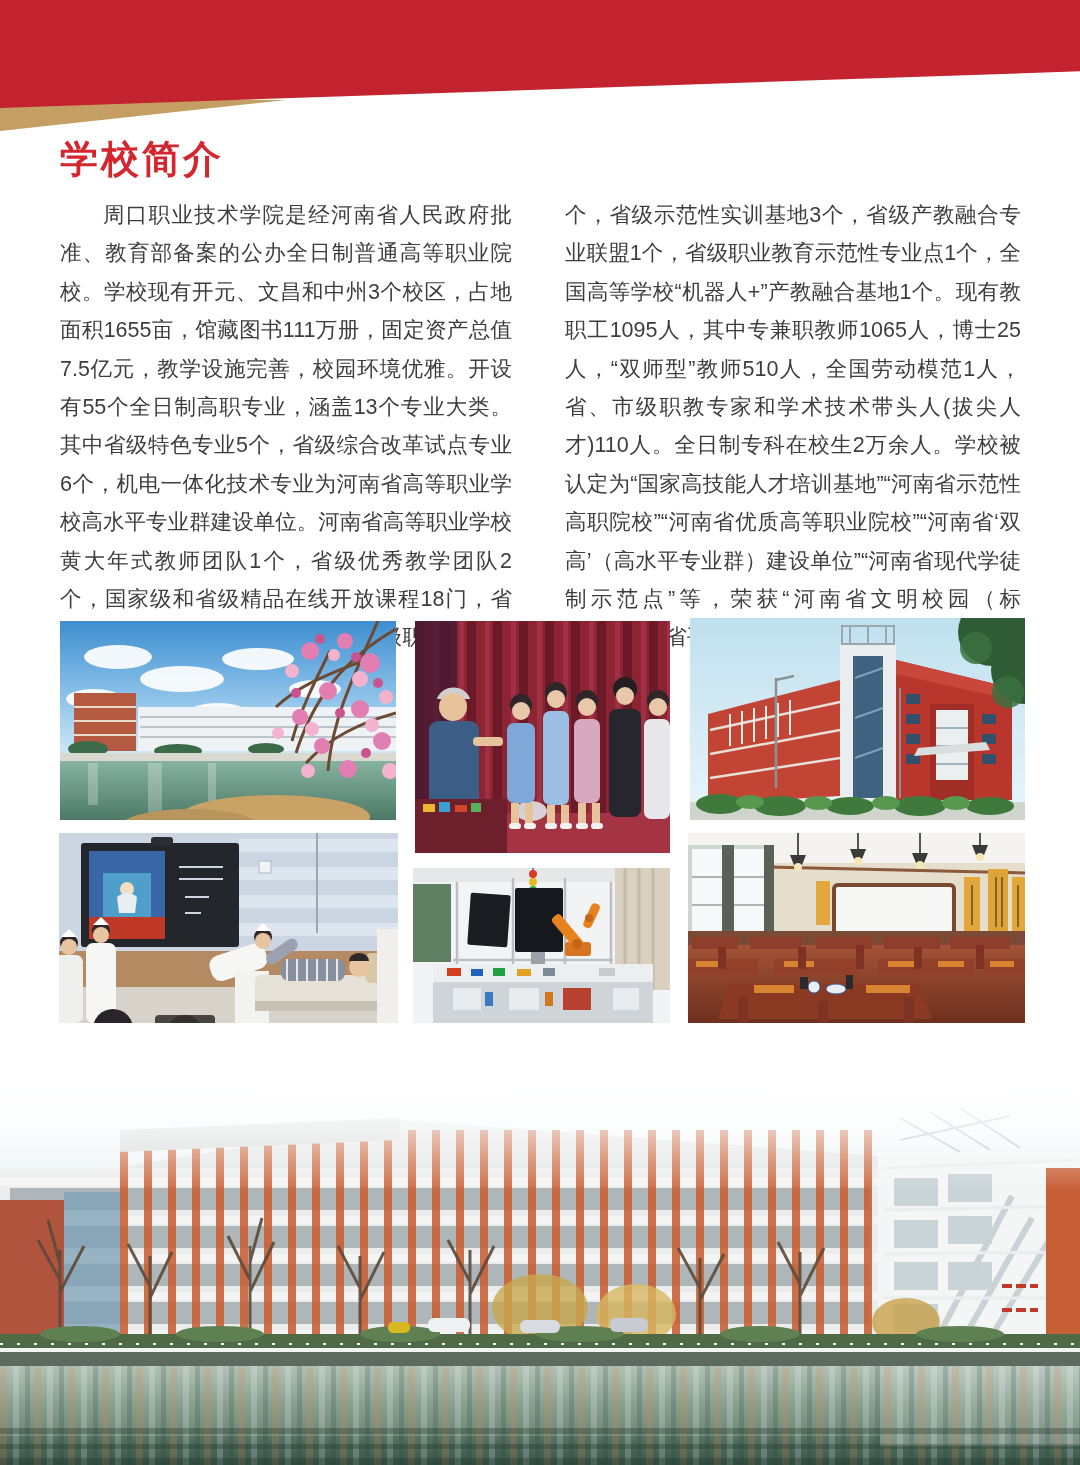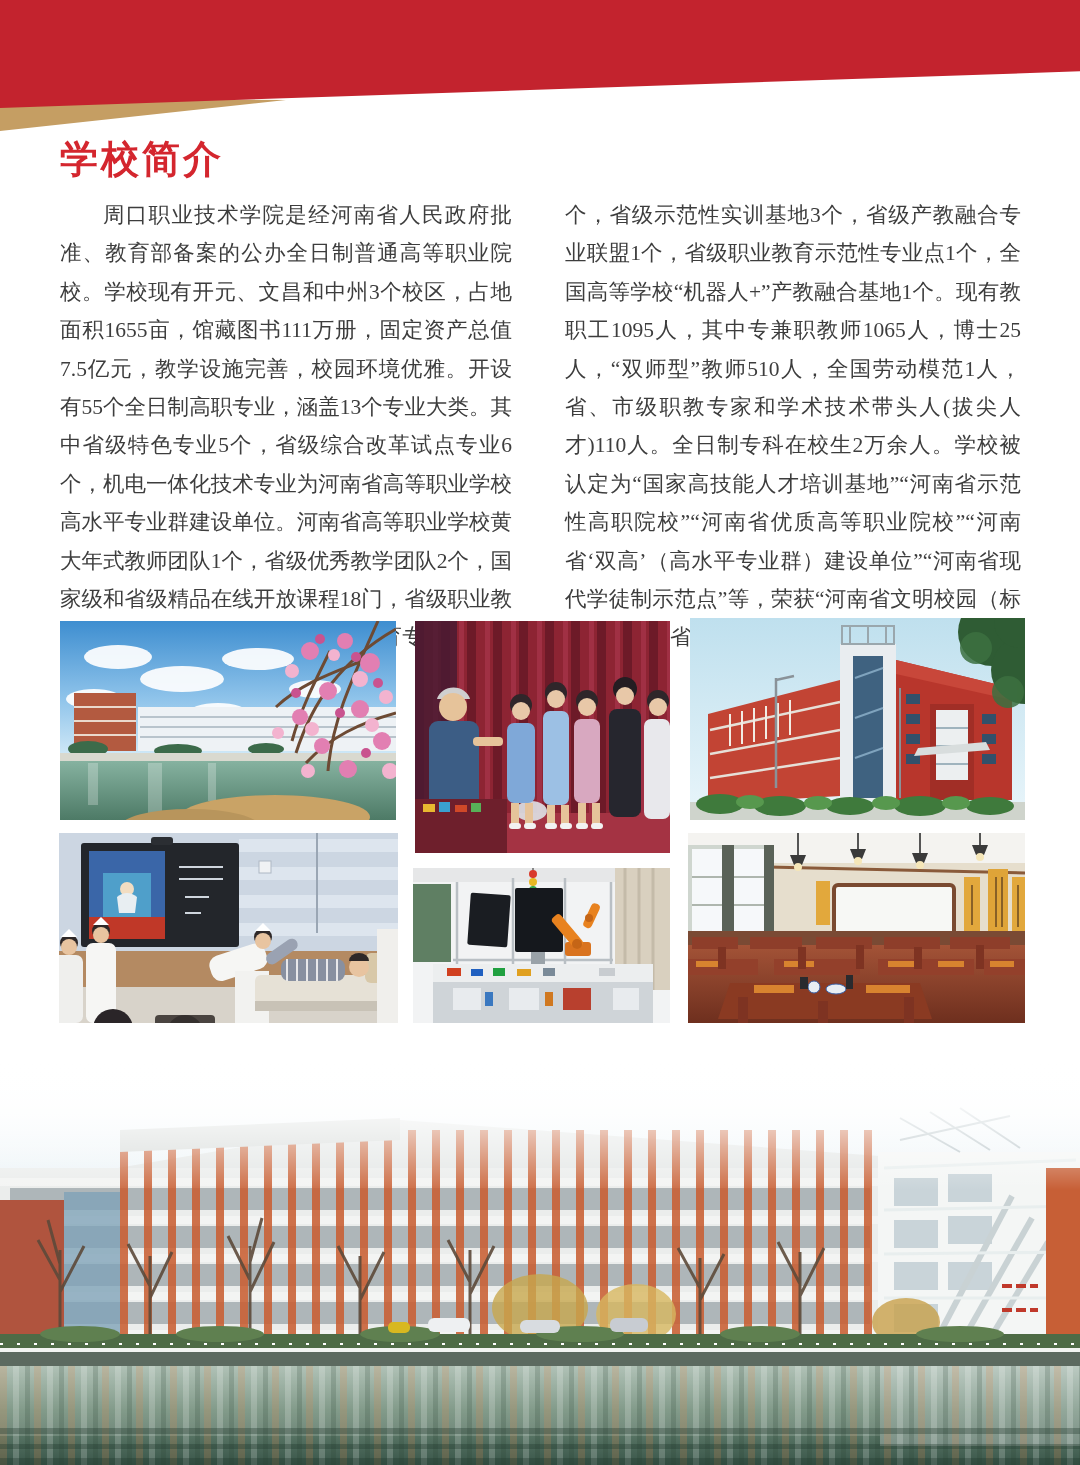--- a/index.html
+++ b/index.html
@@ -1,19 +1,19 @@
 <!DOCTYPE html>
 <html><head>
 <meta charset="utf-8">
 <style>
   html,body{margin:0;padding:0;background:#ffffff;}
   .page{
     position:relative;width:1080px;height:1465px;margin:0 auto;
     background:#ffffff;overflow:hidden;
-    font-family:Liberation Serif, serif;
+    font-family:Liberation Sans, sans-serif;
   }
   
   .gold-wedge{
     position:absolute;top:98px;left:0;width:286px;height:33px;
     background:#c59e63;
     clip-path:polygon(0 0,100% 6%,0 100%);
   }
   .red-banner{
     position:absolute;top:0;left:0;width:1080px;height:108px;
     background:#c3232e;

